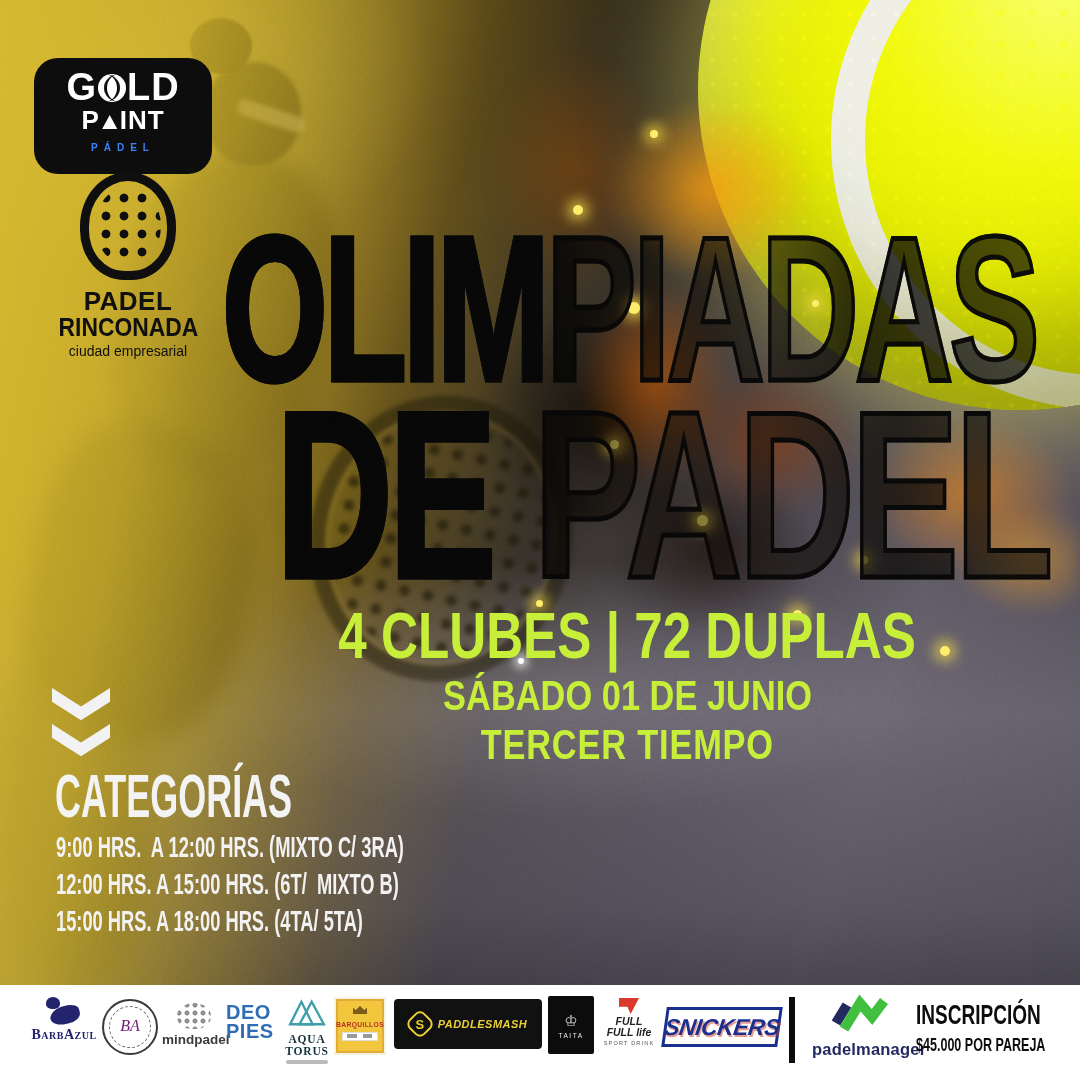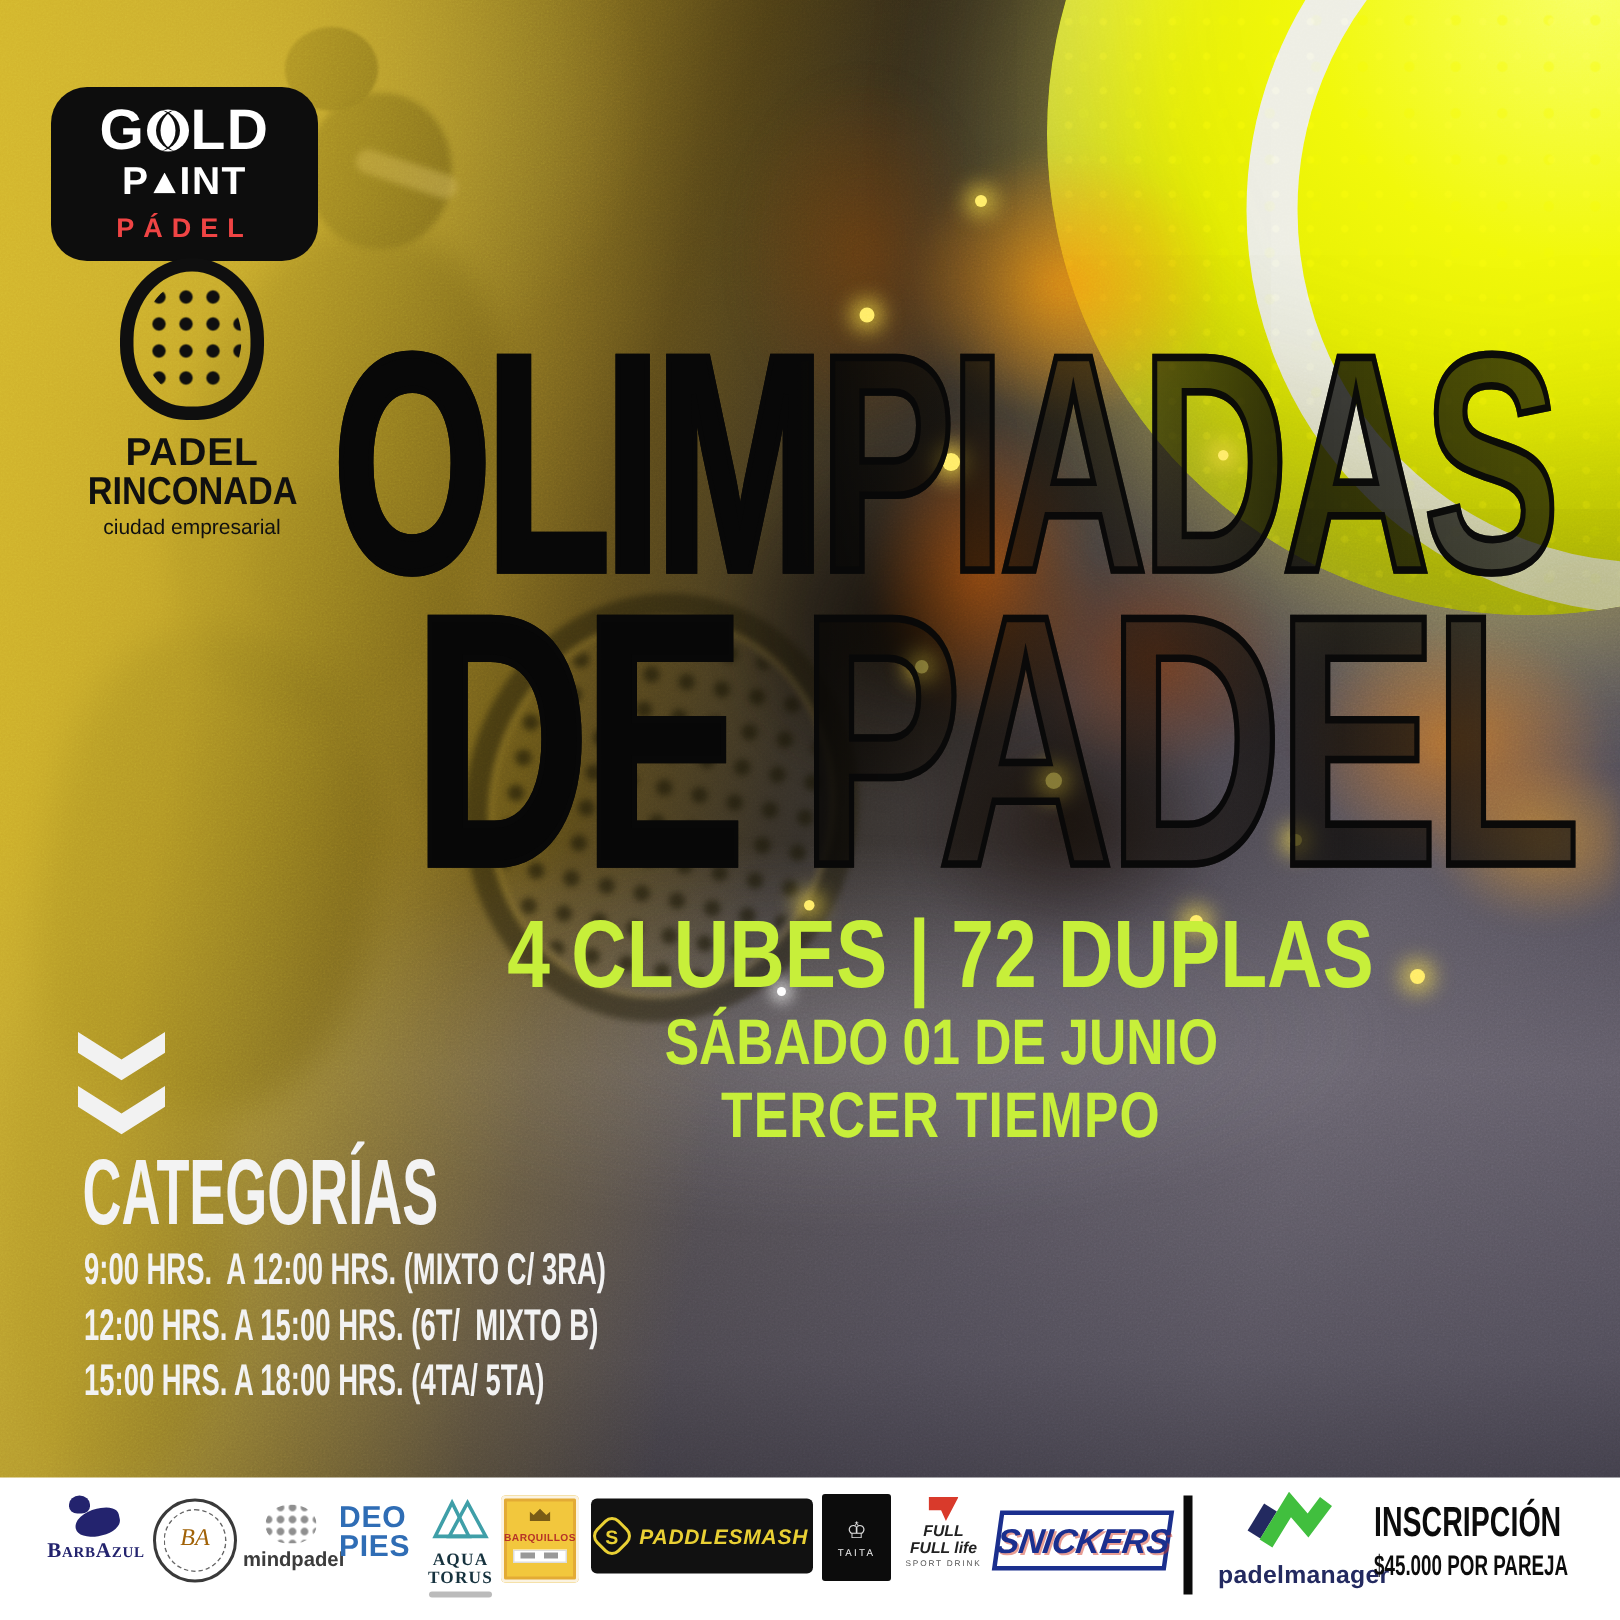--- a/index.html
+++ b/index.html
@@ -67,21 +67,21 @@
   .gold-logo{position:absolute;left:34px;top:58px;width:178px;height:116px;background:var(--logo-black);
       border-radius:24px;text-align:center;color:#fff;padding-top:10px;box-sizing:border-box;z-index:7;}
   .gl1{font-size:38px;font-weight:900;letter-spacing:1px;line-height:1;}
   .gl-ball{display:inline-block;width:28px;height:28px;border-radius:50%;background:#fff;position:relative;
       vertical-align:-2px;margin:0 1px;overflow:hidden;}
   .gl-ball i{position:absolute;left:-9px;top:0;width:28px;height:28px;border-radius:50%;border-right:3px solid var(--logo-black);}
   .gl-ball b{position:absolute;right:-9px;top:0;width:28px;height:28px;border-radius:50%;border-left:3px solid var(--logo-black);}
   .gl2{font-size:26px;font-weight:900;letter-spacing:1px;line-height:1.15;}
   .gl-spray{display:inline-block;width:18px;height:14px;background:#fff;margin:0 1px;
       clip-path:polygon(50% 0,8% 100%,92% 100%);vertical-align:0;}
-  .gl3{font-size:18px;font-weight:600;letter-spacing:6px;margin-top:6px;color:#ef4444;}
+  .gl3{font-size:10px;font-weight:600;letter-spacing:6px;margin-top:6px;color:#3b82f6;}
 
   .rinc-logo{position:absolute;left:48px;top:172px;width:160px;text-align:center;color:#101010;z-index:7;}
   .rinc-racket{width:96px;height:108px;margin:0 auto 8px;border:9px solid #0f0f0f;
       border-radius:50% 50% 46% 46%;position:relative;box-sizing:border-box;}
   .rinc-racket::before{content:"";position:absolute;inset:6px;border-radius:50%;
       background:radial-gradient(#0f0f0f 4px, transparent 4.8px) 2px 2px/18px 18px;}
   .rl1{font-size:26px;font-weight:900;letter-spacing:.5px;line-height:1;}
   .rl2{font-size:26px;font-weight:900;line-height:1.05;display:inline-block;transform:scaleX(.88);transform-origin:center;}
   .rl3{font-size:14px;font-weight:500;margin-top:2px;}
 
@@ -130,21 +130,21 @@
   .footer{position:absolute;left:0;top:985px;width:1080px;height:95px;background:var(--footer-bg);z-index:8;}
   .footer>div{position:absolute;}
   .sp-barbazul{left:22px;top:12px;width:84px;text-align:center;color:#23236e;}
   .bird{margin:0 auto;position:relative;width:44px;height:30px;}
   .bird i{position:absolute;left:8px;top:9px;width:30px;height:18px;background:#23236e;border-radius:60% 40% 50% 50%;transform:rotate(-12deg);}
   .bird b{position:absolute;left:4px;top:0;width:14px;height:12px;background:#23236e;border-radius:50% 50% 40% 40%;}
   .bb-label{font-family:"Liberation Serif",serif;font-size:14px;font-weight:700;font-variant:small-caps;letter-spacing:.5px;}
   .sp-seal{left:102px;top:14px;width:56px;height:56px;border:2.5px solid #3a3a3a;border-radius:50%;
       box-sizing:border-box;text-align:center;position:relative;}
   .sp-seal::before{content:"";position:absolute;inset:5px;border:1px dashed #666;border-radius:50%;}
-  .seal-mono{font-family:"Liberation Serif",serif;font-style:italic;font-size:16px;color:#a16207;line-height:50px;}
+  .seal-mono{font-family:"Liberation Serif",serif;font-style:italic;font-size:16px;color:#701a75;line-height:50px;}
   .sp-mindpadel{left:162px;top:18px;width:64px;text-align:center;color:#3c3c3c;}
   .brain{width:34px;height:26px;margin:0 auto 3px;border-radius:50% 50% 46% 46%;
       background:radial-gradient(#8f8f8f 2.2px,transparent 2.9px) -2px -2px/8px 8px;}
   .mp-label{font-size:13.5px;font-weight:700;}
   .sp-deopies{left:226px;top:18px;width:46px;text-align:left;color:var(--deopies-blue);line-height:.95;}
   .dp-l{font-size:20px;font-weight:900;letter-spacing:.5px;}
   .sp-aqua{left:272px;top:13px;width:70px;text-align:center;color:#16323e;}
   .aq-label{font-family:"Liberation Serif",serif;font-size:11.5px;font-weight:700;letter-spacing:.8px;margin-top:1px;}
   .aq-sub{width:42px;height:4px;margin:3px auto 0;background:rgba(120,120,120,.5);border-radius:2px;}
   .sp-barquillos{left:334px;top:12px;width:52px;height:58px;background:var(--barquillos-yellow);border-radius:3px;
@@ -153,21 +153,21 @@
       clip-path:polygon(0 100%,0 30%,20% 55%,50% 10%,80% 55%,100% 30%,100% 100%);}
   .bq-label{display:block;font-size:6.8px;font-weight:800;color:#b63328;letter-spacing:.3px;margin-top:3px;}
   .bq-strip{width:36px;height:9px;margin:4px auto 0;background:#fff;
       box-shadow:inset 0 0 0 1px #ddd;background-image:linear-gradient(90deg,#999 0 38%,transparent 38% 62%,#999 62% 100%);
       background-size:70% 45%;background-position:center;background-repeat:no-repeat;}
   .sp-paddlesmash{left:394px;top:14px;width:148px;height:50px;background:#111;border-radius:4px;
       display:flex;align-items:center;justify-content:center;gap:7px;}
   .ps-icon{width:22px;height:22px;border:2.5px solid var(--paddlesmash-yellow);border-radius:7px;
       transform:rotate(45deg);display:flex;align-items:center;justify-content:center;box-sizing:border-box;}
   .ps-icon span{transform:rotate(-45deg);font-size:13px;font-weight:900;color:var(--paddlesmash-yellow);}
-  .ps-label{font-size:14px;font-style:italic;font-weight:900;color:var(--paddlesmash-yellow);letter-spacing:.5px;}
+  .ps-label{font-size:11px;font-style:italic;font-weight:900;color:var(--paddlesmash-yellow);letter-spacing:.5px;}
   .sp-taita{left:548px;top:11px;width:46px;height:58px;background:#0c0c0c;border-radius:2px;color:#eee;
       display:flex;flex-direction:column;align-items:center;justify-content:center;gap:2px;}
   .tt-crown::before{content:"♔";font-size:15px;color:#ddd;}
   .tt-label{font-size:6.5px;letter-spacing:1.5px;}
   .sp-powerfull{left:600px;top:13px;width:58px;text-align:center;color:#222;}
   .pf-flag{width:20px;height:16px;margin:0 auto 2px;background:var(--powerfull-red);
       clip-path:polygon(0 0,100% 0,58% 100%,42% 55%,0 55%);}
   .pf-l{font-size:10.5px;font-weight:900;font-style:italic;line-height:1.05;}
   .pf-sub{font-size:5.5px;letter-spacing:1.2px;color:#555;margin-top:2px;}
   .sp-snickers{left:664px;top:22px;width:116px;height:40px;border:3px solid var(--snickers-blue);

